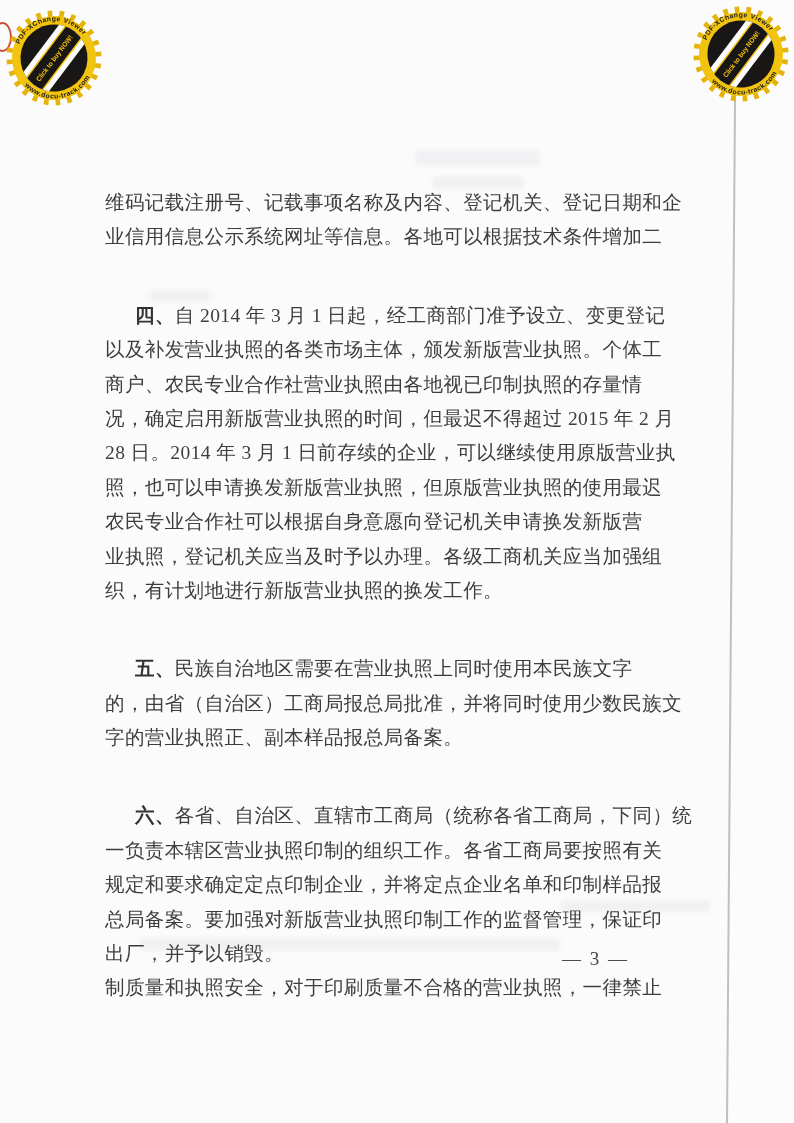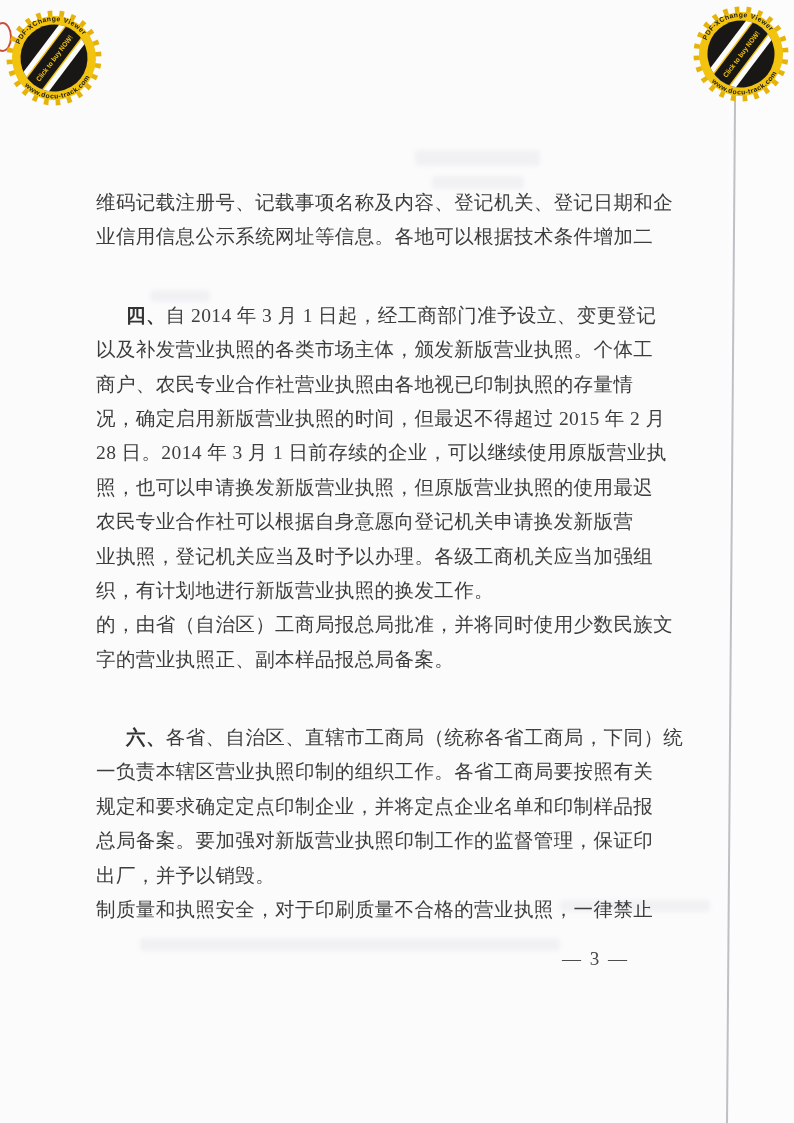--- a/index.html
+++ b/index.html
@@ -10,21 +10,21 @@
   }
   
   .page-surface{position:absolute;left:0;top:0;width:730px;height:1123px;background:#fbfbfc;}
   .page-right-strip{position:absolute;left:729px;top:0;width:65px;height:1123px;background:#fcfcfd;}
   .page-edge{position:absolute;left:726px;top:64px;width:2px;height:1059px;background:#bfbfc4;
     transform:rotate(0.45deg);transform-origin:50% 100%;}
   
   .red-corner-mark{position:absolute;left:-7px;top:22px;width:15px;height:26px;
     border:2.5px solid #c23018;border-radius:50%;opacity:.85;}
   
-  .doc-text{position:absolute;left:96px;top:186px;width:552px;
+  .doc-text{position:absolute;left:105px;top:186px;width:552px;
     font-size:19.5px;color:#3d3d3d;letter-spacing:.4px;}
   .line{height:34.4px;line-height:34.4px;white-space:nowrap;}
   .indent{padding-left:30px;margin-top:44px;}
   .lead{font-weight:bold;color:#333;}
   .page-number{position:absolute;left:562px;top:948px;font-size:19px;color:#454545;
     letter-spacing:2px;white-space:nowrap;}
   
   .smudge{position:absolute;background:rgba(110,112,125,.07);filter:blur(2px);border-radius:3px;}
   
   .stamp{position:absolute;width:100px;height:100px;}
@@ -53,20 +53,21 @@
   <div class="line indent"><span class="lead">四、</span><span>自 2014 年 3 月 1 日起，经工商部门准予设立、变更登记</span></div>
   <div class="line">以及补发营业执照的各类市场主体，颁发新版营业执照。个体工</div>
   <div class="line">商户、农民专业合作社营业执照由各地视已印制执照的存量情</div>
   <div class="line">况，确定启用新版营业执照的时间，但最迟不得超过 2015 年 2 月</div>
   <div class="line">28 日。2014 年 3 月 1 日前存续的企业，可以继续使用原版营业执</div>
   <div class="line">照，也可以申请换发新版营业执照，但原版营业执照的使用最迟</div>
   <div class="line">农民专业合作社可以根据自身意愿向登记机关申请换发新版营</div>
   <div class="line">业执照，登记机关应当及时予以办理。各级工商机关应当加强组</div>
   <div class="line">织，有计划地进行新版营业执照的换发工作。</div>
 
+  <div class="line indent"><span class="lead">五、</span><span>民族自治地区需要在营业执照上同时使用本民族文字</span></div>
   <div class="line">的，由省（自治区）工商局报总局批准，并将同时使用少数民族文</div>
   <div class="line">字的营业执照正、副本样品报总局备案。</div>
 
   <div class="line indent"><span class="lead">六、</span><span>各省、自治区、直辖市工商局（统称各省工商局，下同）统</span></div>
   <div class="line">一负责本辖区营业执照印制的组织工作。各省工商局要按照有关</div>
   <div class="line">规定和要求确定定点印制企业，并将定点企业名单和印制样品报</div>
   <div class="line">总局备案。要加强对新版营业执照印制工作的监督管理，保证印</div>
   <div class="line">出厂，并予以销毁。</div>
   <div class="line">制质量和执照安全，对于印刷质量不合格的营业执照，一律禁止</div>
 </div>

